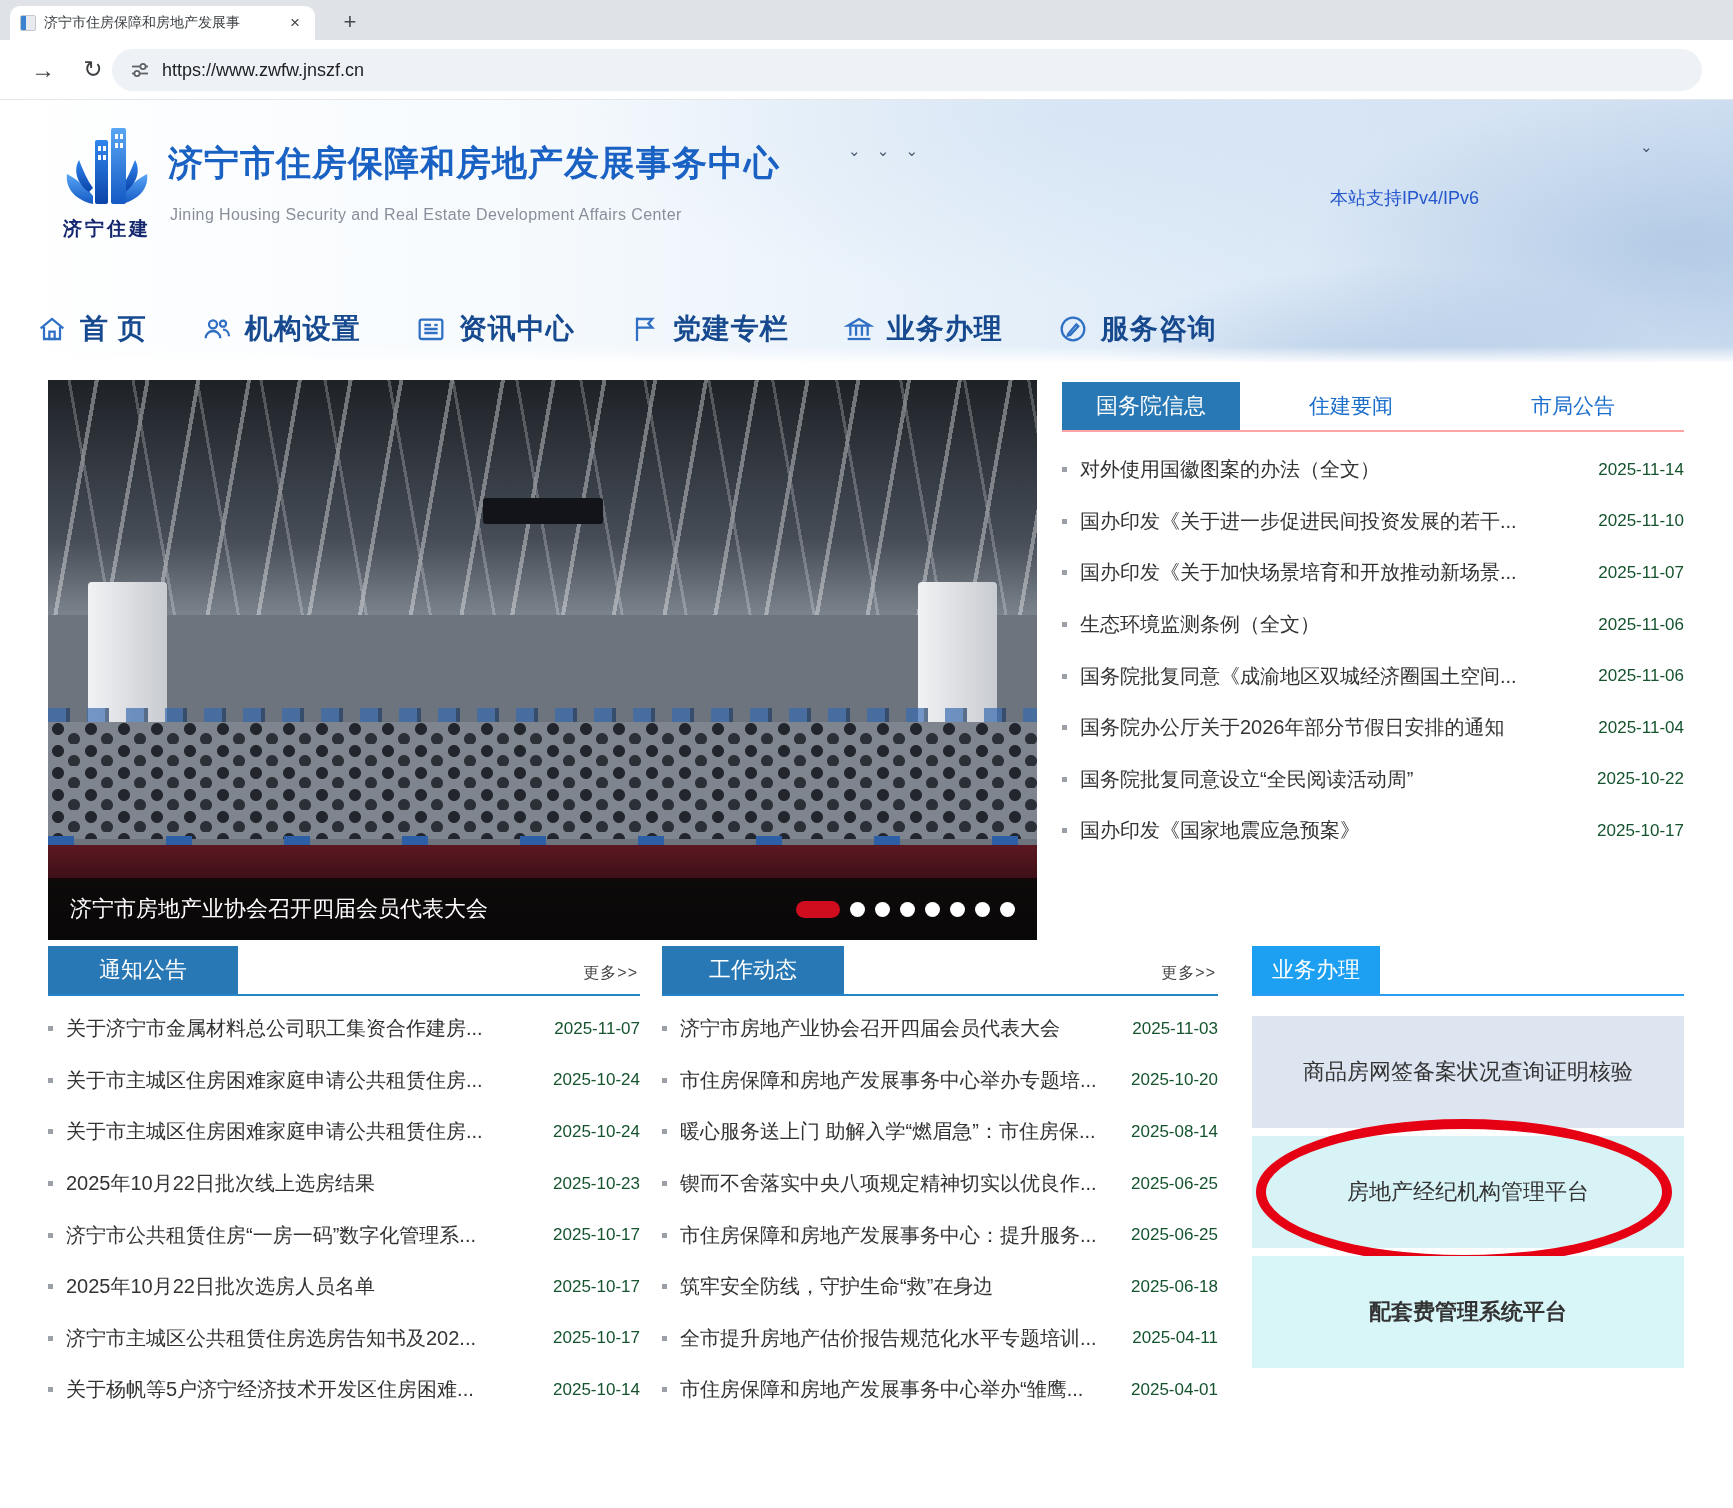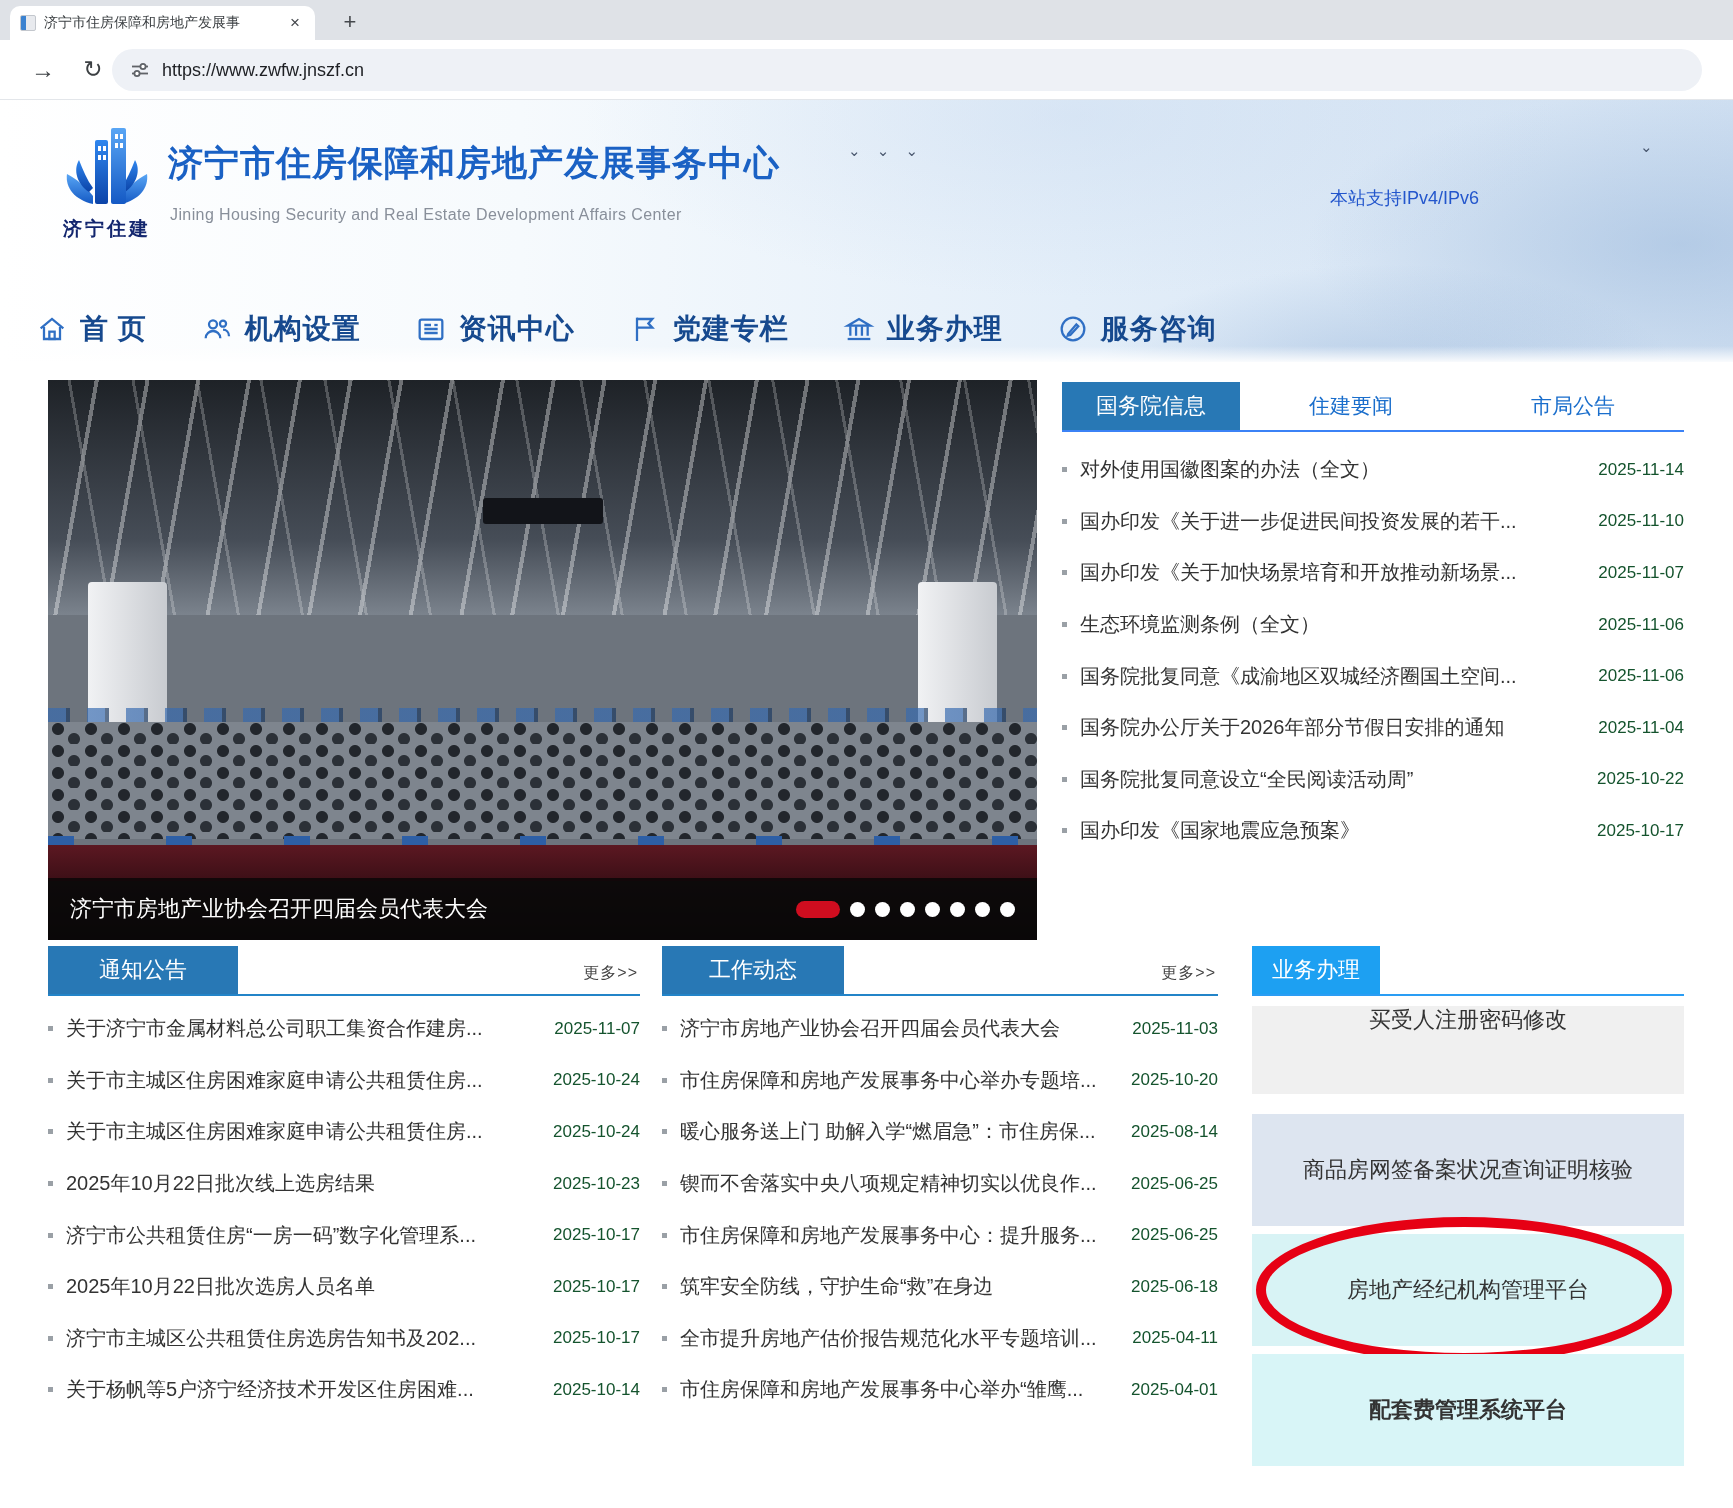--- a/index.html
+++ b/index.html
@@ -75,21 +75,21 @@
     background:linear-gradient(180deg,#241d1f,#110f12); }
   .caption-bar { position:absolute; left:0; bottom:0; width:100%; height:62px; background:rgba(8,6,6,.82);
     display:flex; align-items:center; padding:0 22px; }
   .caption-text { flex:1; font-size:22px; color:#fff; white-space:nowrap; overflow:hidden; }
   .dots { display:flex; align-items:center; flex:none; }
   .dot { width:15px; height:15px; border-radius:50%; background:#fff; margin-left:10px; cursor:pointer; }
   .dot.active { width:44px; height:17px; border-radius:9px; background:#cf0d1f; }
 
   
   .news { position:absolute; left:1062px; top:382px; width:622px; }
-  .news-tabs { display:flex; align-items:stretch; height:50px; border-bottom:2px solid #3b82f6; }
+  .news-tabs { display:flex; align-items:stretch; height:50px; border-bottom:2px solid #fca5a5; }
   .news-tab-active { width:178px; background:#2878b5; color:#fff; font-size:22px; display:flex; align-items:center; justify-content:center; cursor:pointer; }
   .news-tab { flex:1; display:flex; align-items:center; justify-content:center; font-size:21px; color:#1a6ecc; cursor:pointer; }
   .news-list { padding-top:12px; }
   .nrow { height:51.6px; display:flex; align-items:center; cursor:pointer; }
   .bullet { width:5px; height:5px; background:#9aa0a6; margin-right:13px; flex:none; }
   .nrow-title { flex:1; font-size:20px; color:#333; white-space:nowrap; overflow:hidden; }
   .nrow-date { flex:none; font-size:17px; color:#14532d; margin-left:6px; }
 
   
   .colhead { display:flex; align-items:flex-end; height:48px; border-bottom:2px solid #2384c8; position:relative; }
@@ -425,23 +425,20 @@
           <span class="nrow-title">市住房保障和房地产发展事务中心举办“雏鹰...</span>
           <span class="nrow-date">2025-04-01</span>
         </div>
       </div>
   </div>
 
   <div class="services">
     <div class="colhead" style="border-bottom-color:#2a9df4;">
       <div class="colhead-tab">业务办理</div>
     </div>
-    <div class="svc-box svc-1">
-      <span>买受人注册密码修改</span>
-    </div>
     <div class="svc-box svc-2">
       <span>商品房网签备案状况查询证明核验</span>
     </div>
     <div class="svc-box svc-3">
       <span>房地产经纪机构管理平台</span>
       <div class="red-ellipse"></div>
     </div>
     <div class="svc-box svc-4">
       <span>配套费管理系统平台</span>
     </div>

